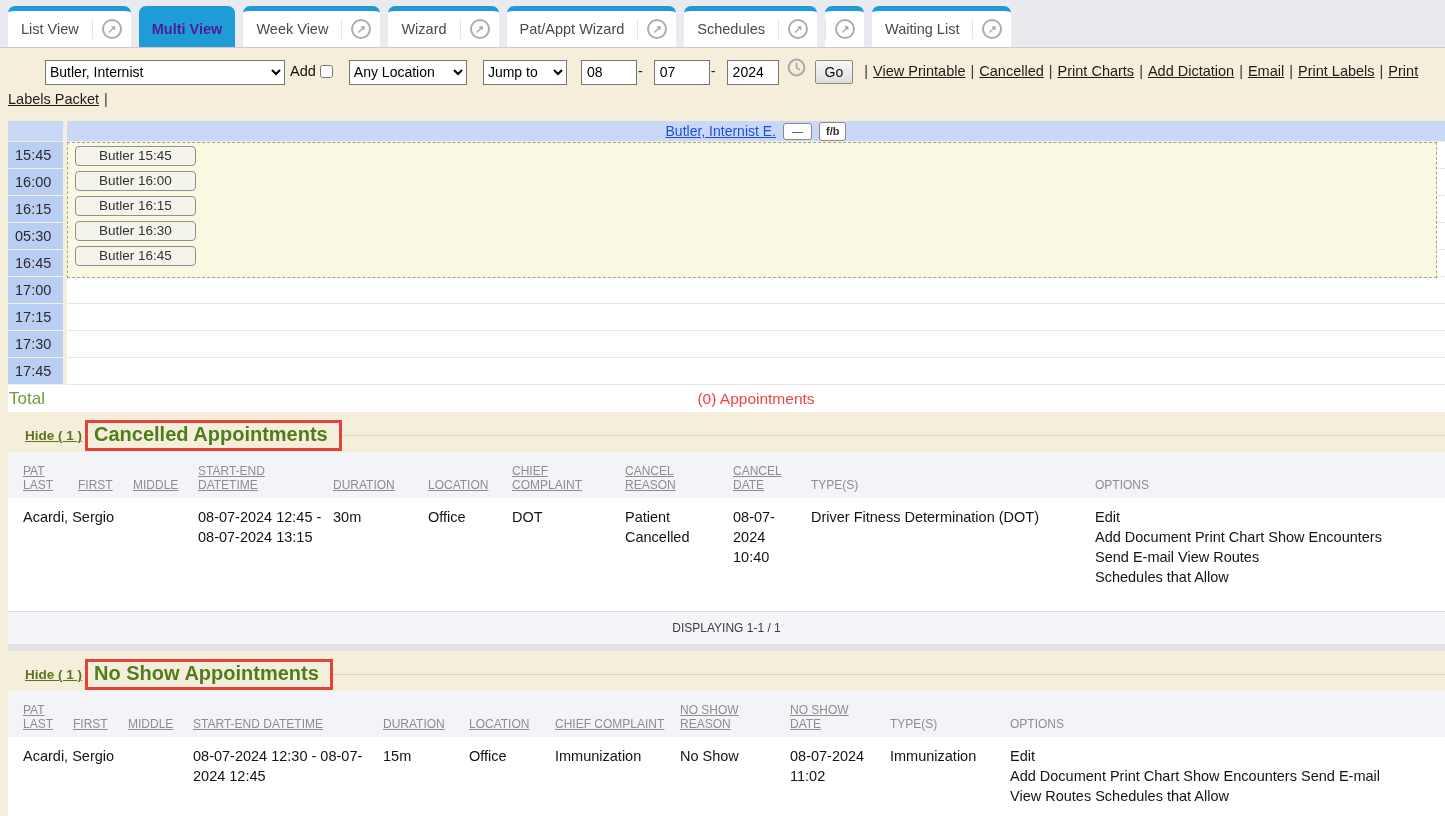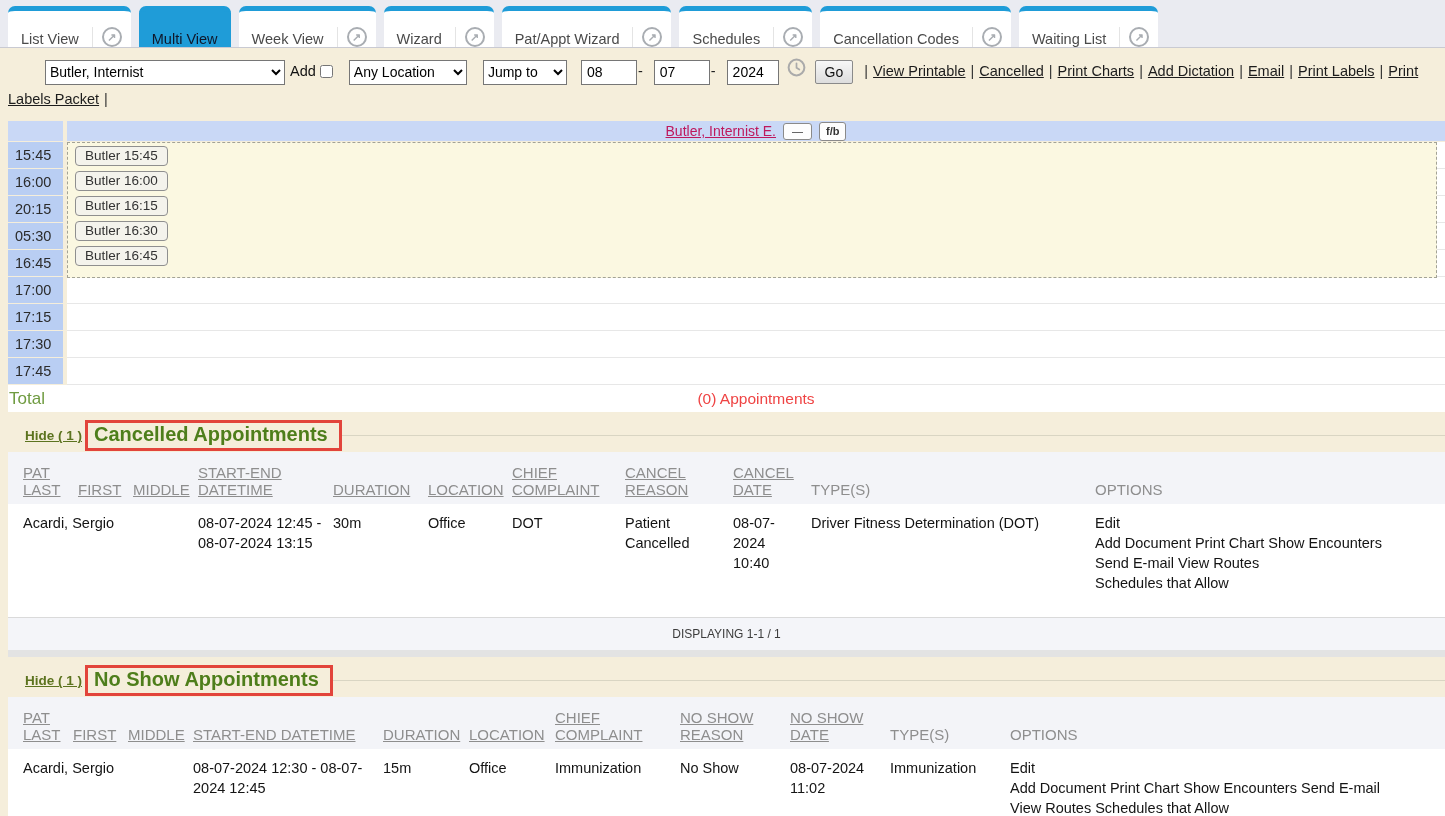--- a/index.html
+++ b/index.html
@@ -11,32 +11,32 @@
     color:#111;
   }
 
   
   .tabbar {
     background:#eaebf1; border-bottom:1px solid #c9cad2;
     padding:7px 0 0 8px; display:flex; gap:8px; align-items:flex-end;
     height:48px;
   }
   .tab {
-    display:flex; align-items:flex-end; background:#fff;
+    display:flex; align-items:center; background:#fff;
     border-radius:7px 7px 0 0; overflow:hidden;
     border-top:5px solid #1f9cd8; height:41px;
   }
   .tab-label { display:flex; align-items:center; padding:0 13px; font-size:14.5px; color:#4a4a4a; white-space:nowrap; }
   .tab-ext { display:flex; align-items:center; padding:0 9px; border-left:1px solid #e4e4e4; }
   .ext-circle {
     width:20px; height:20px; border:2px solid #a9adb2; border-radius:50%;
     color:#a9adb2; font-size:11px; line-height:16px; text-align:center; display:block; font-weight:bold;
   }
   .tab.active { background:#1f9cd8; border-top-color:#1f9cd8; }
-  .tab.active .tab-label { color:#0f172a; font-weight:normal; }
+  .tab.active .tab-label { color:#4c1d95; font-weight:bold; }
 
   
   .toolbar { padding:10px 8px 3px; font-size:14.5px; line-height:27px; }
   .toolbar select, .toolbar input[type=text] {
     font-family:inherit; font-size:14px; border:1px solid #767676; background:#fff;
     vertical-align:middle; height:25px;
   }
   #provider-select { width:240px;margin-left:37px; }
   #location-select { width:118px; margin-left:12px; }
   #jump-select { width:84px; margin-left:12px; }
@@ -53,21 +53,21 @@
     padding:3px 9px; vertical-align:middle; margin-right:6px;
   }
   a.tlink { color:#1c1c1c; }
   .sep { color:#333; margin:0 5px; text-decoration:none; }
 
   
   .grid { margin:5px 0 0 8px; }
   .grid-header { display:flex; height:20px; margin-bottom:1px; }
   .gh-spacer { width:55px; background:#c9d8f6; margin-right:4px; }
   .gh-main { flex:1; background:#c9d8f6; display:flex; align-items:center; justify-content:center; gap:7px; }
-  .gh-provider { font-size:14px; color:#be185d;text-align:center; }
+  .gh-provider { font-size:14px; color:#1d4ed8;text-align:center; }
   .gh-btn {
     font-family:inherit; border:1px solid #8a8a8a; background:#fdfdfd; border-radius:3px;
     font-size:11px; line-height:12px; padding:1px 8px 2px; color:#333;
   }
   .gh-btn.fb { font-size:11px; font-weight:bold; padding:2px 6px 3px; }
   .grid-body { display:flex; }
   .timecol { width:55px; margin-right:4px; }
   .timecell {
     height:26px; margin-bottom:1px; background:#b9cef3;
     display:flex; align-items:center; padding-left:7px;
@@ -75,38 +75,38 @@
   }
   .slotarea { flex:1; position:relative; }
   .slotrow { height:27px; border-bottom:1px solid #e7e7e7; background:#fff; }
   .openblock {
     position:absolute; top:0; left:0; right:8px; height:136px;
     background:#fbf8e1; border:1px dashed #a3a396; padding:3px 0 0 7px;
   }
   .slotbtn {
     display:block; margin-bottom:5px; font-family:inherit;
     border:1px solid #8f8f8f; background:#f4f3ec; border-radius:4px;
-    font-size:13.5px; color:#333; padding:1px 9px 2px; width:auto;
+    font-size:13.5px; color:#333; padding:1px 23px 2px; width:auto;
   }
   .total-row { display:flex; height:27px; background:#fff; align-items:center; }
   .total-label { width:59px; color:#6f9b40; font-size:17px; padding-left:1px; }
   .total-value { flex:1; text-align:center; color:#ef4444; font-size:15.5px; }
 
   
   .section { margin-top:7px; }
   .section-head { display:flex; align-items:center; margin-left:25px; height:33px; }
   .hide-link { color:#5c731f; font-weight:bold; font-size:13.5px; white-space:nowrap; }
   .red-box { border:3px solid #e2443b; padding:0 11px 2px 6px; margin-left:3px; background:transparent; }
   .section-title { color:#4e7e1b; font-weight:bold; font-size:20px; white-space:nowrap; }
   .head-line { flex:1; height:1px; background:#d9d5c3; }
 
   
   table.appt { border-collapse:collapse; table-layout:fixed; width:1437px; margin-left:8px; }
   table.appt th {
-    background:#f3f4f8; font-weight:normal; font-size:15px; color:#8e8e8e;
+    background:#f3f4f8; font-weight:normal; font-size:12px; color:#8e8e8e;
     text-align:left; vertical-align:bottom; padding:12px 8px 6px 0;
   }
   table.appt th .sort { text-decoration:underline; color:#8e8e8e; }
   table.appt td {
     font-size:14.5px; color:#141414; vertical-align:top;
     padding:9px 8px 0 0; background:#fff; line-height:20px;
   }
   table.appt .first { padding-left:15px; }
   table.cancelled tbody td { padding-bottom:24px; }
   table.noshow tbody td { padding-bottom:13px; }
@@ -147,21 +147,20 @@
         <span class="ext-circle">↗</span>
       </span>
   </div>
   <div class="tab">
     <span class="tab-label">Schedules</span>
     <span class="tab-ext">
         <span class="ext-circle">↗</span>
       </span>
   </div>
   <div class="tab">
-    <span class="tab-label">Cancellation Codes</span>
     <span class="tab-ext">
         <span class="ext-circle">↗</span>
       </span>
   </div>
   <div class="tab">
     <span class="tab-label">Waiting List</span>
     <span class="tab-ext">
         <span class="ext-circle">↗</span>
       </span>
   </div>
@@ -189,21 +188,21 @@
     <div class="gh-main">
       <a class="gh-provider" href="#">Butler, Internist E.</a>
       <button class="gh-btn">—</button>
       <button class="gh-btn fb">f/b</button>
     </div>
   </div>
   <div class="grid-body">
     <div class="timecol">
       <div class="timecell">15:45</div>
       <div class="timecell">16:00</div>
-      <div class="timecell">20:15</div>
+      <div class="timecell">16:15</div>
       <div class="timecell">05:30</div>
       <div class="timecell">16:45</div>
       <div class="timecell">17:00</div>
       <div class="timecell">17:15</div>
       <div class="timecell">17:30</div>
       <div class="timecell">17:45</div>
     </div>
     <div class="slotarea">
       <div class="slotrow"></div>
       <div class="slotrow"></div>

